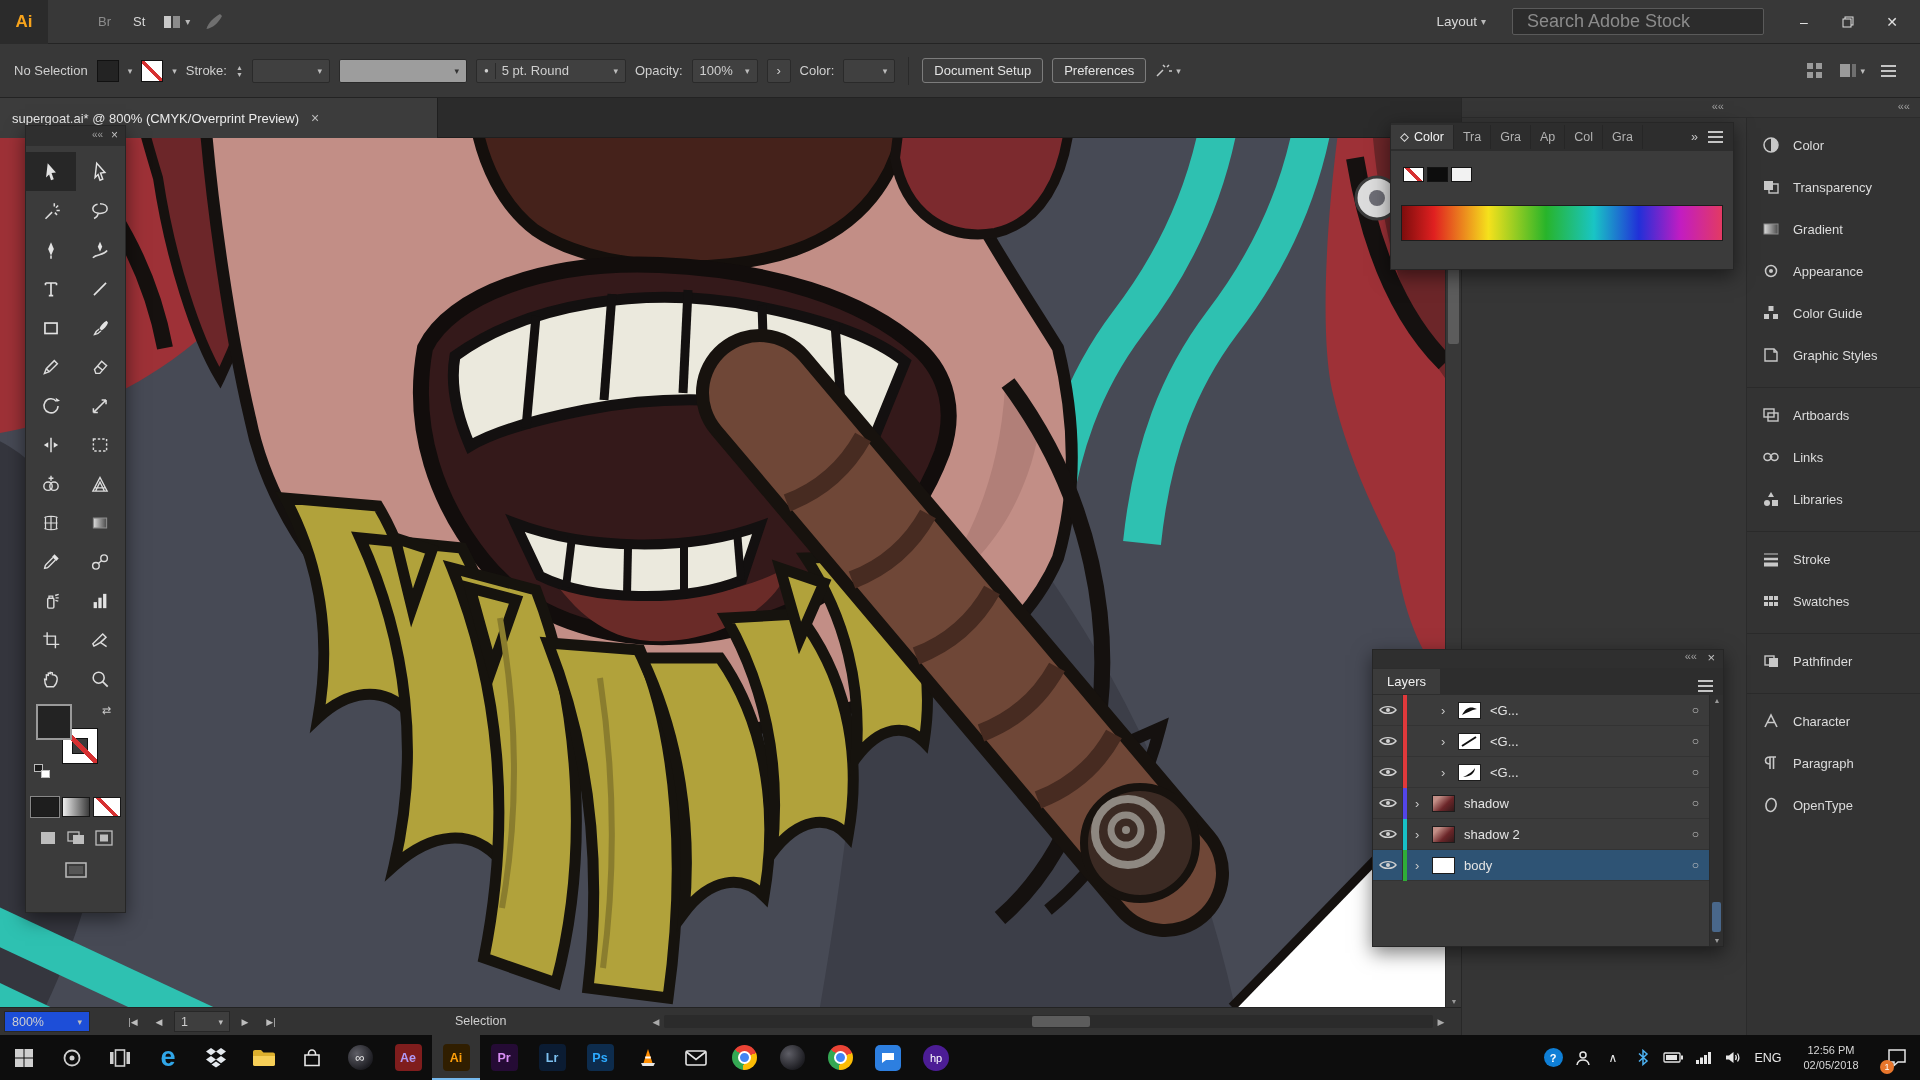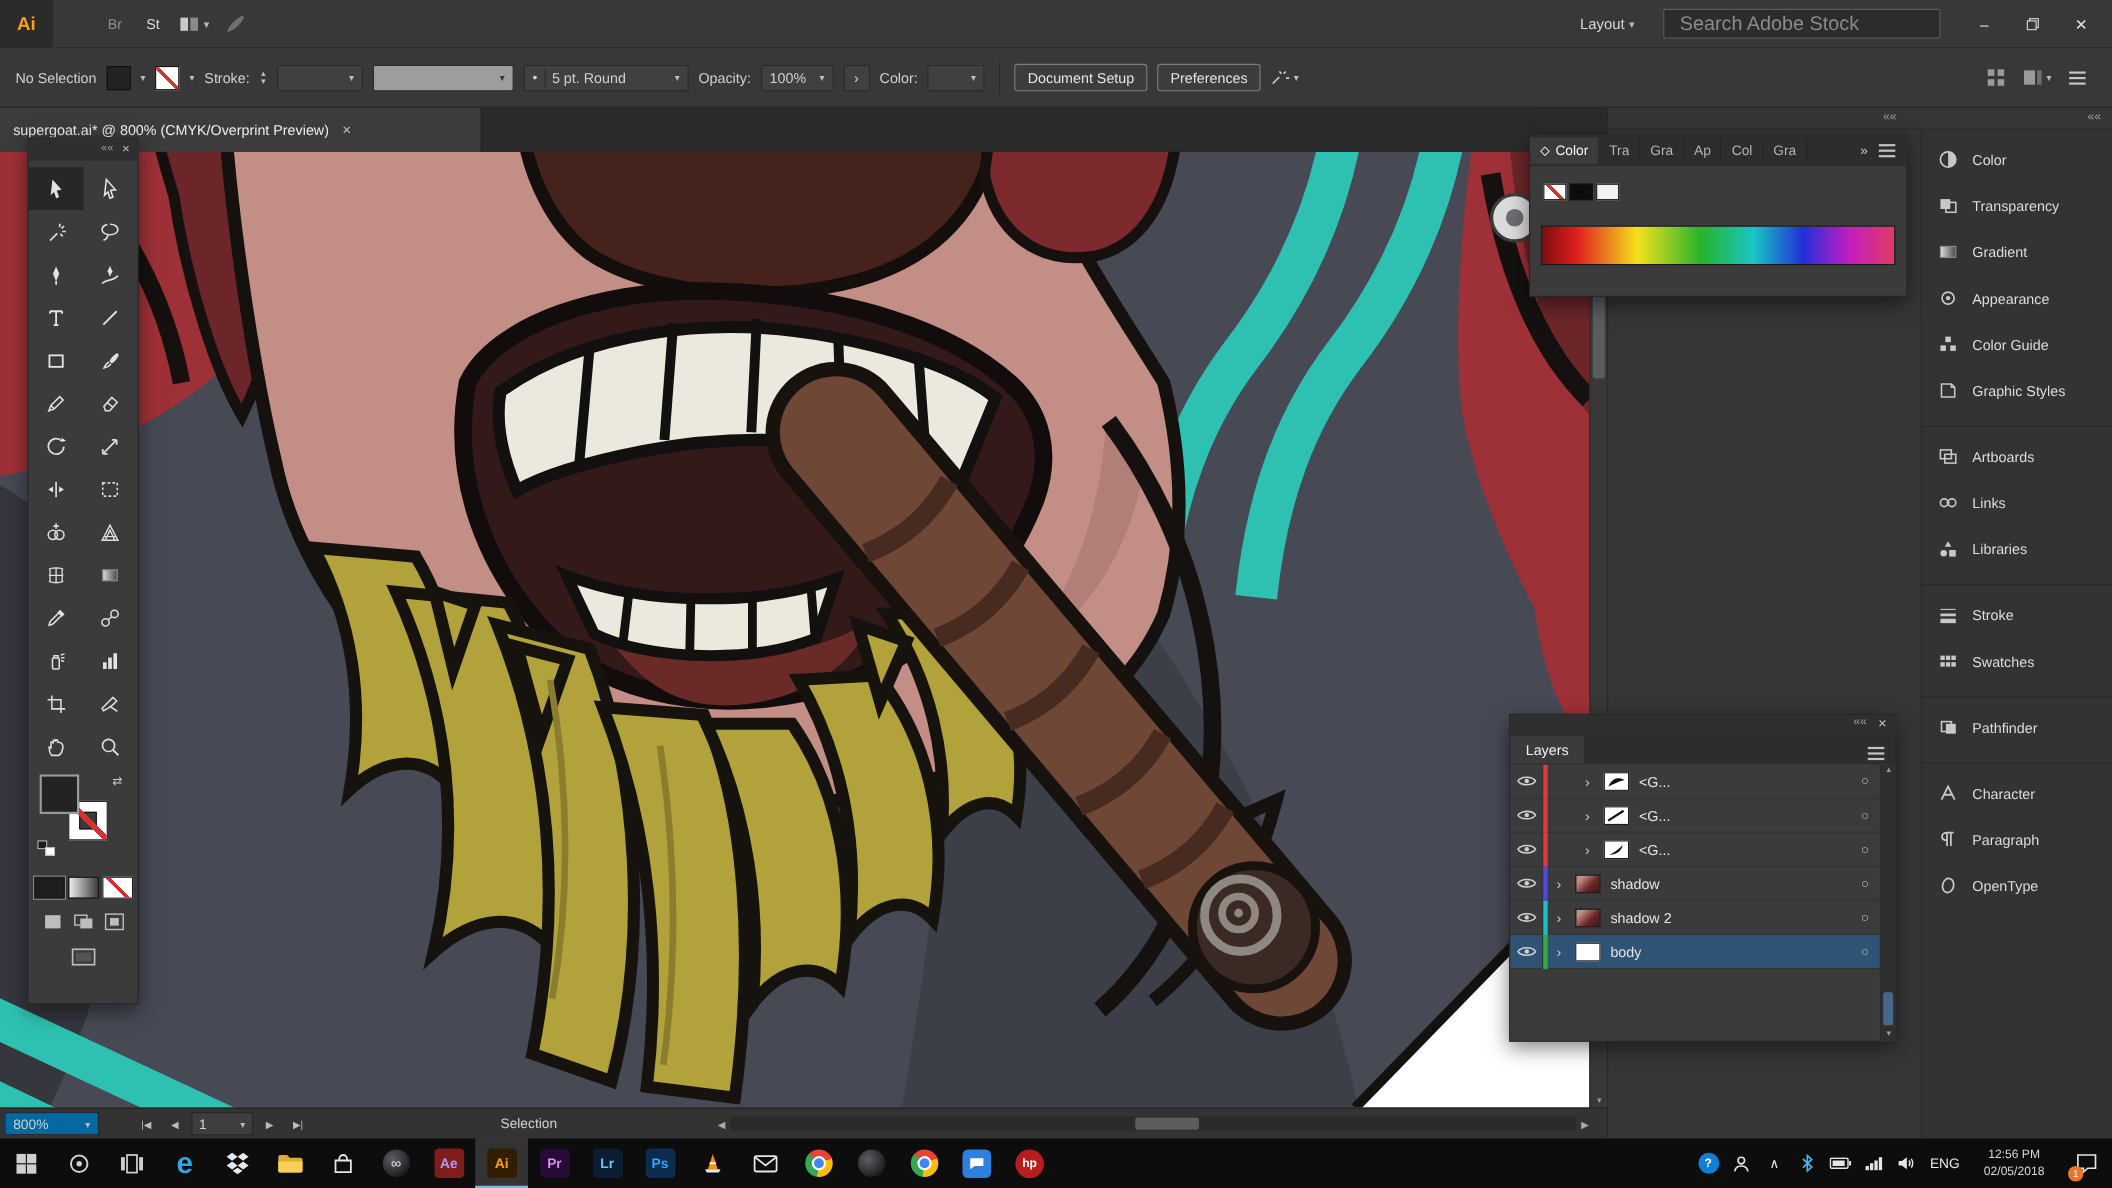--- a/index.html
+++ b/index.html
@@ -43,21 +43,21 @@
 .closex{color:#bdbdbd;font-size:14px}
 
 
 .canvas{position:absolute;left:0;top:138px;width:1445px;height:869px;background:#4c4c4c;overflow:hidden}
 .vscroll{position:absolute;left:1445px;top:138px;width:16px;height:869px;background:#383838;border-left:1px solid #2a2a2a;font-size:7px;color:#999;text-align:center}
 .vthumb{position:absolute;left:2px;top:16px;width:11px;height:190px;background:#5c5c5c;border-radius:2px}
 .va{position:absolute;left:0;width:16px}
 
 
 .statusbar{position:absolute;left:0;top:1007px;width:1461px;height:28px;background:#333;border-top:1px solid #232323;font-size:12.5px;color:#cfcfcf}
-.sb-zoom{position:absolute;left:4px;top:3px;width:86px;height:21px;background:#0369a1;border:1px solid #272727;display:flex;align-items:center;justify-content:space-between;padding:0 7px}
+.sb-zoom{position:absolute;left:4px;top:3px;width:86px;height:21px;background:#1d4ed8;border:1px solid #272727;display:flex;align-items:center;justify-content:space-between;padding:0 7px}
 .sb-nav{position:absolute;left:122px;top:3px;display:flex;align-items:center;gap:4px}
 .nv{width:22px;text-align:center;font-size:9px;color:#bdbdbd}
 .sb-art{width:56px;height:21px;background:#3e3e3e;border:1px solid #272727;display:flex;align-items:center;justify-content:space-between;padding:0 6px}
 .sb-status{position:absolute;left:455px;top:6px;color:#cfcfcf}
 .hsb{position:absolute;left:648px;right:12px;top:4px;height:19px;display:flex;align-items:center}
 .hsb .tr{flex:1;height:13px;background:#2b2b2b;border-radius:2px;position:relative}
 .hthumb{position:absolute;left:368px;width:58px;top:1px;height:11px;background:#5c5c5c;border-radius:2px}
 .ha{width:16px;text-align:center;font-size:9px;color:#aaa}
 
 
@@ -144,21 +144,21 @@
 
 
 .taskbar{position:absolute;left:0;top:1035px;width:1920px;height:45px;background:#0d0d0d;display:flex;align-items:stretch}
 .tbi{width:48px;display:flex;align-items:center;justify-content:center;position:relative}
 .tbi.active{background:rgba(255,255,255,.16);box-shadow:inset 0 -2px 0 #76b9ed}
 .tile{width:27px;height:27px;border-radius:4px;display:flex;align-items:center;justify-content:center;font-size:12.5px;font-weight:bold}
 .edge-e{font-size:27px;font-weight:bold;color:#30a6e8}
 .chrome{width:25px;height:25px;border-radius:50%;background:conic-gradient(from -50deg,#ea4335 0 33%,#fbbc05 33% 66%,#34a853 66% 100%);position:relative}
 .chrome:after{content:"";position:absolute;inset:6px;background:#4285f4;border:2.5px solid #fff;border-radius:50%}
 .darksphere{width:25px;height:25px;border-radius:50%;background:radial-gradient(circle at 35% 35%,#5e5e66,#1d1d22 72%)}
-.hp{width:26px;height:26px;border-radius:50%;background:#b91c1c;color:#fff;font-size:11px;font-weight:bold;display:flex;align-items:center;justify-content:center}
+.hp{width:26px;height:26px;border-radius:50%;background:#4c1d95;color:#fff;font-size:11px;font-weight:normal;display:flex;align-items:center;justify-content:center}
 .msg{width:26px;height:26px;border-radius:5px;background:#2d7fe0;display:flex;align-items:center;justify-content:center}
 .tray{margin-left:auto;display:flex;align-items:center;gap:0}
 .tri{width:30px;display:flex;align-items:center;justify-content:center;height:45px;font-size:12px;color:#e8e8e8}
 .helpc{width:19px;height:19px;border-radius:50%;background:#0f7fd6;color:#fff;font-size:11px;display:flex;align-items:center;justify-content:center;font-weight:bold}
 .lang{width:40px;text-align:center;font-size:12.5px}
 .clock{width:86px;text-align:center;font-size:11px;line-height:15px}
 .notif{width:46px;display:flex;align-items:center;justify-content:center;position:relative;height:45px}
 .badge{position:absolute;left:6px;bottom:6px;width:14px;height:14px;border-radius:50%;background:#e8762c;color:#fff;font-size:9px;display:flex;align-items:center;justify-content:center}
 svg{display:block}
 </style>

